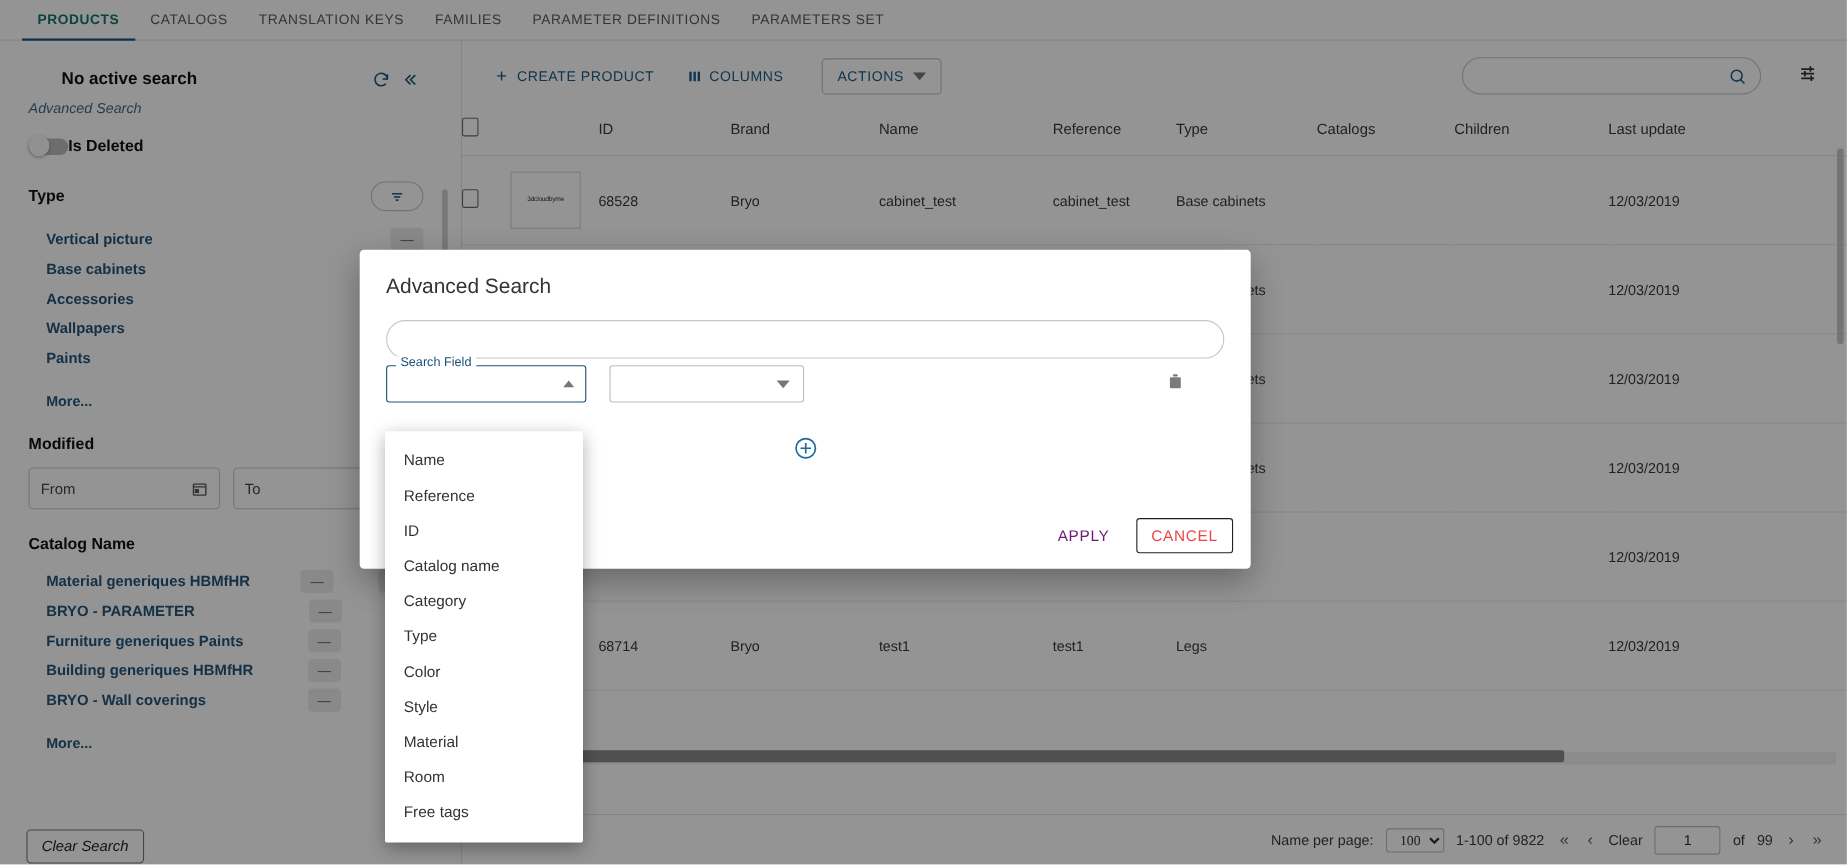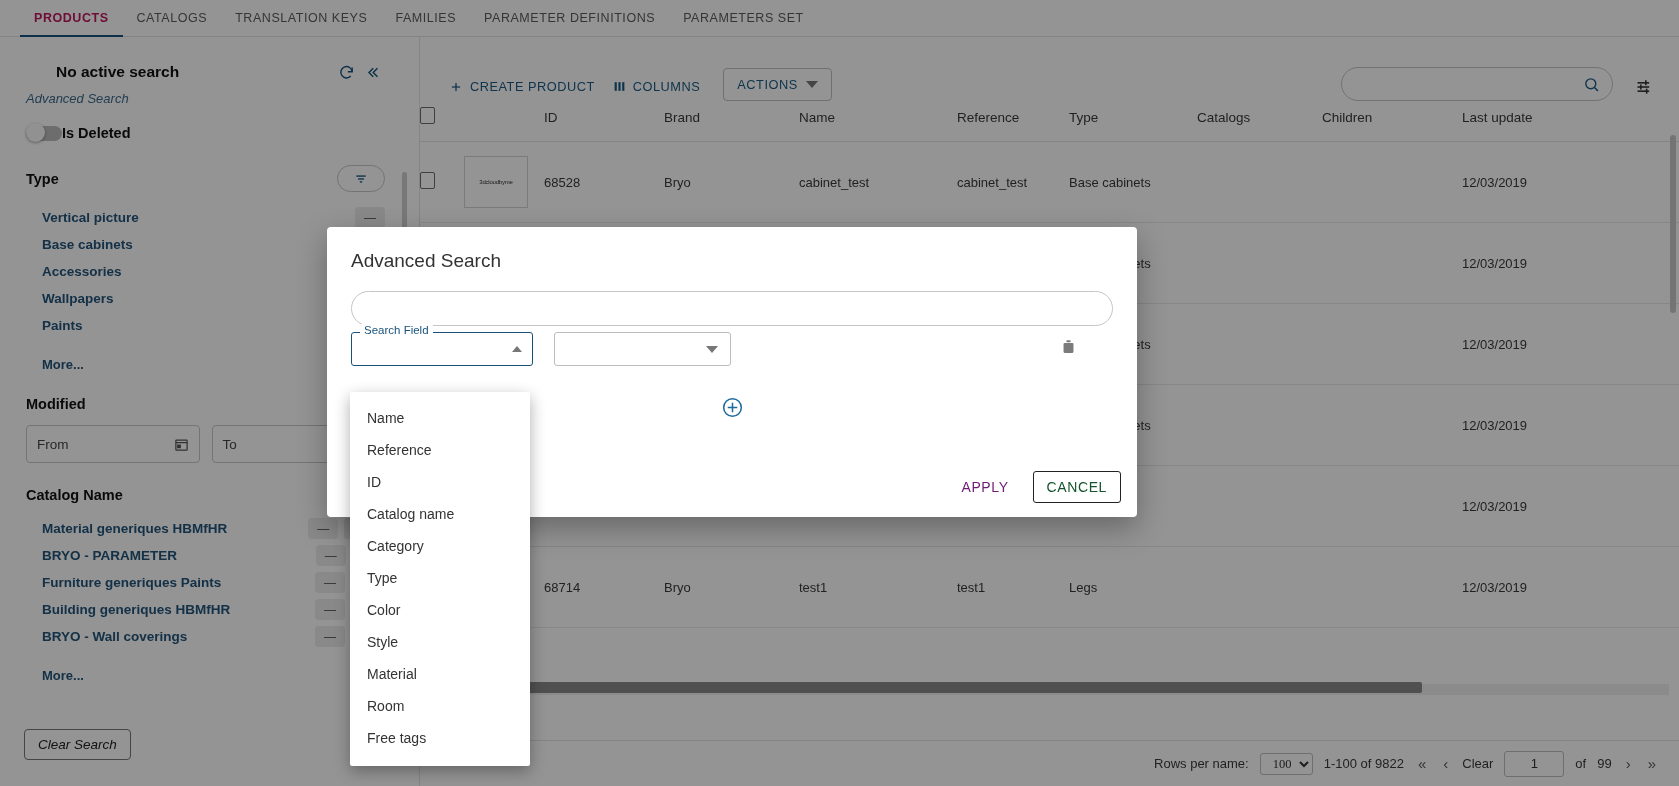--- a/index.html
+++ b/index.html
@@ -25,21 +25,21 @@
     border-bottom:1px solid #e2e2e2;
     display:flex; align-items:flex-start; padding-left:20px;
     z-index: 5;
   }
   .toptab {
     font-size:12.5px; letter-spacing:.55px; color:#5c5c5c;
     padding:11px 14px 0 14px; height:37px;
     text-transform:uppercase; cursor:pointer; white-space:nowrap;
     font-weight:500;
   }
-  .toptab.active { color:#be185d; border-bottom:2.5px solid #18527a; font-weight:600;}
+  .toptab.active { color:#0f766e; border-bottom:2.5px solid #18527a; font-weight:600;}
 
   
   .sidebar {
     position:absolute; top:37px; left:0; width:420px; bottom:0;
     background:#fff; border-right:1px solid #e6e6e6;
     overflow:hidden;
   }
   .sb-inner { position:absolute; inset:0 8px 0 0; }
   .sb-head { display:flex; align-items:center; padding:22px 26px 0 26px; }
   .sb-title { font-size:15.5px; font-weight:700; color:#111; flex:1;margin-left:30px; }
@@ -55,51 +55,51 @@
   .toggle-label { font-size:14.5px; font-weight:700; color:#111; }
 
   .facet { padding:24px 26px 0 26px; }
   .facet-head { display:flex; align-items:center; }
   .facet-title { font-size:14.5px; font-weight:700; color:#111; flex:1; }
   .filter-pill {
     width:48px; height:27px; border:1px solid #c6c6c6; border-radius:14px;
     display:flex; align-items:center; justify-content:center; color:#1d5b85; cursor:pointer;
   }
   .facet-list { margin-top:12px; }
-  .facet-row { display:flex; align-items:center; height:27px; padding-left:16px; }
+  .facet-row { display:flex; align-items:center; height:27px; padding-left:16px;gap:35px; }
   .facet-label { flex:1; font-size:13.5px; color:#23557a; font-weight:700; cursor:pointer;}
   .chip {
     min-width:30px; height:21px; background:#ececec; border-radius:4px;
     display:flex; align-items:center; justify-content:center;
     font-size:12px; color:#444; margin-left:6px; padding:0 7px; font-weight:700;
   }
   .chip.dash { width:30px; color:#555; font-weight:400; }
   .more { margin:18px 0 0 16px; font-size:13px; color:#23557a; font-weight:700; cursor:pointer;}
 
   .date-row { display:flex; gap:12px; margin-top:13px; }
   .date-in {
     flex:1; height:38px; border:1px solid #c9c9c9; border-radius:4px;
     display:flex; align-items:center; padding:0 10px; font-size:13.5px; color:#444; cursor:text;
   }
   .date-in span.ph { flex:1; }
 
   .clear-btn {
-    position:absolute; left:24px; bottom:26px;
+    position:absolute; left:24px; bottom:1px;
     border:1px solid #777; border-radius:4px; background:transparent;
     padding:7px 13px; font-size:13.5px; font-style:italic; color:#222; cursor:pointer;
     font-family:"Liberation Sans", sans-serif;
   }
   .sb-scroll {
     position:absolute; right:4px; top:135px; width:5px; height:220px;
     background:#cfcfcf; border-radius:3px;
   }
 
   
   .main { position:absolute; top:37px; left:420px; right:0; bottom:0; background:#fff; }
-  .toolbar { display:flex; align-items:flex-end; height:64px; padding:0 18px 0 20px; gap:0; }
+  .toolbar { display:flex; align-items:center; height:64px; padding:0 18px 0 20px; gap:12px; }
   .tb-btn {
     display:flex; align-items:center; gap:7px; color:#1d5b85; font-size:12.8px;
     letter-spacing:.5px; text-transform:uppercase; cursor:pointer; padding:7px 9px; font-weight:500;
   }
   .tb-actions {
     border:1px solid #c2c2c2; border-radius:4px; padding:8px 13px; margin-left:14px;
     color:#1d5b85; font-size:12.8px; letter-spacing:.5px; text-transform:uppercase; cursor:pointer;
     display:flex; align-items:center; gap:8px; font-weight:500;
   }
   .tb-spacer { flex:1; }
@@ -180,21 +180,21 @@
   .plus-row { display:flex; justify-content:center; margin-top:30px; }
   .plus { color:#1d6a9e; cursor:pointer; }
   .modal-actions {
     position:absolute; right:16px; bottom:14px; display:flex; align-items:center; gap:14px;
   }
   .apply {
     color:#701a75; font-size:14px; letter-spacing:.6px; cursor:pointer; padding:7px 10px;
     text-transform:uppercase;
   }
   .cancel {
-    border:1px solid #222; border-radius:3px; background:#fff; color:#14532d;
+    border:1px solid #222; border-radius:3px; background:#fff; color:#ef4444;
     font-size:14px; letter-spacing:.6px; padding:7px 13px; cursor:pointer;
     text-transform:uppercase; font-family:"Liberation Sans", sans-serif;
   }
 
   
   .dd {
     position:absolute; left:350px; top:392px; width:180px;
     background:#fff; box-shadow:0 5px 16px rgba(0,0,0,.32); border-radius:2px;
     z-index:70; padding:10px 0 12px 0;
   }
@@ -490,21 +490,21 @@
           </tr>
         </tbody>
       </table>
       <div class="vscroll"></div>
       <div class="hscroll-track">
         <div class="hscroll-thumb"></div>
       </div>
     </div>
 
     <div class="pager">
-      <span>Rows per name:</span>
+      <span>Name per page:</span>
       <select class="rpp-sel"><option>100</option></select>
       <span>1-100 of 9822</span>
       <span class="pg-arr">«</span>
       <span class="pg-arr">‹</span>
       <span>Clear</span>
       <input class="pg-in" value="1" style="">
       <span>of</span>
       <span>99</span>
       <span class="pg-arr">›</span>
       <span class="pg-arr">»</span>

